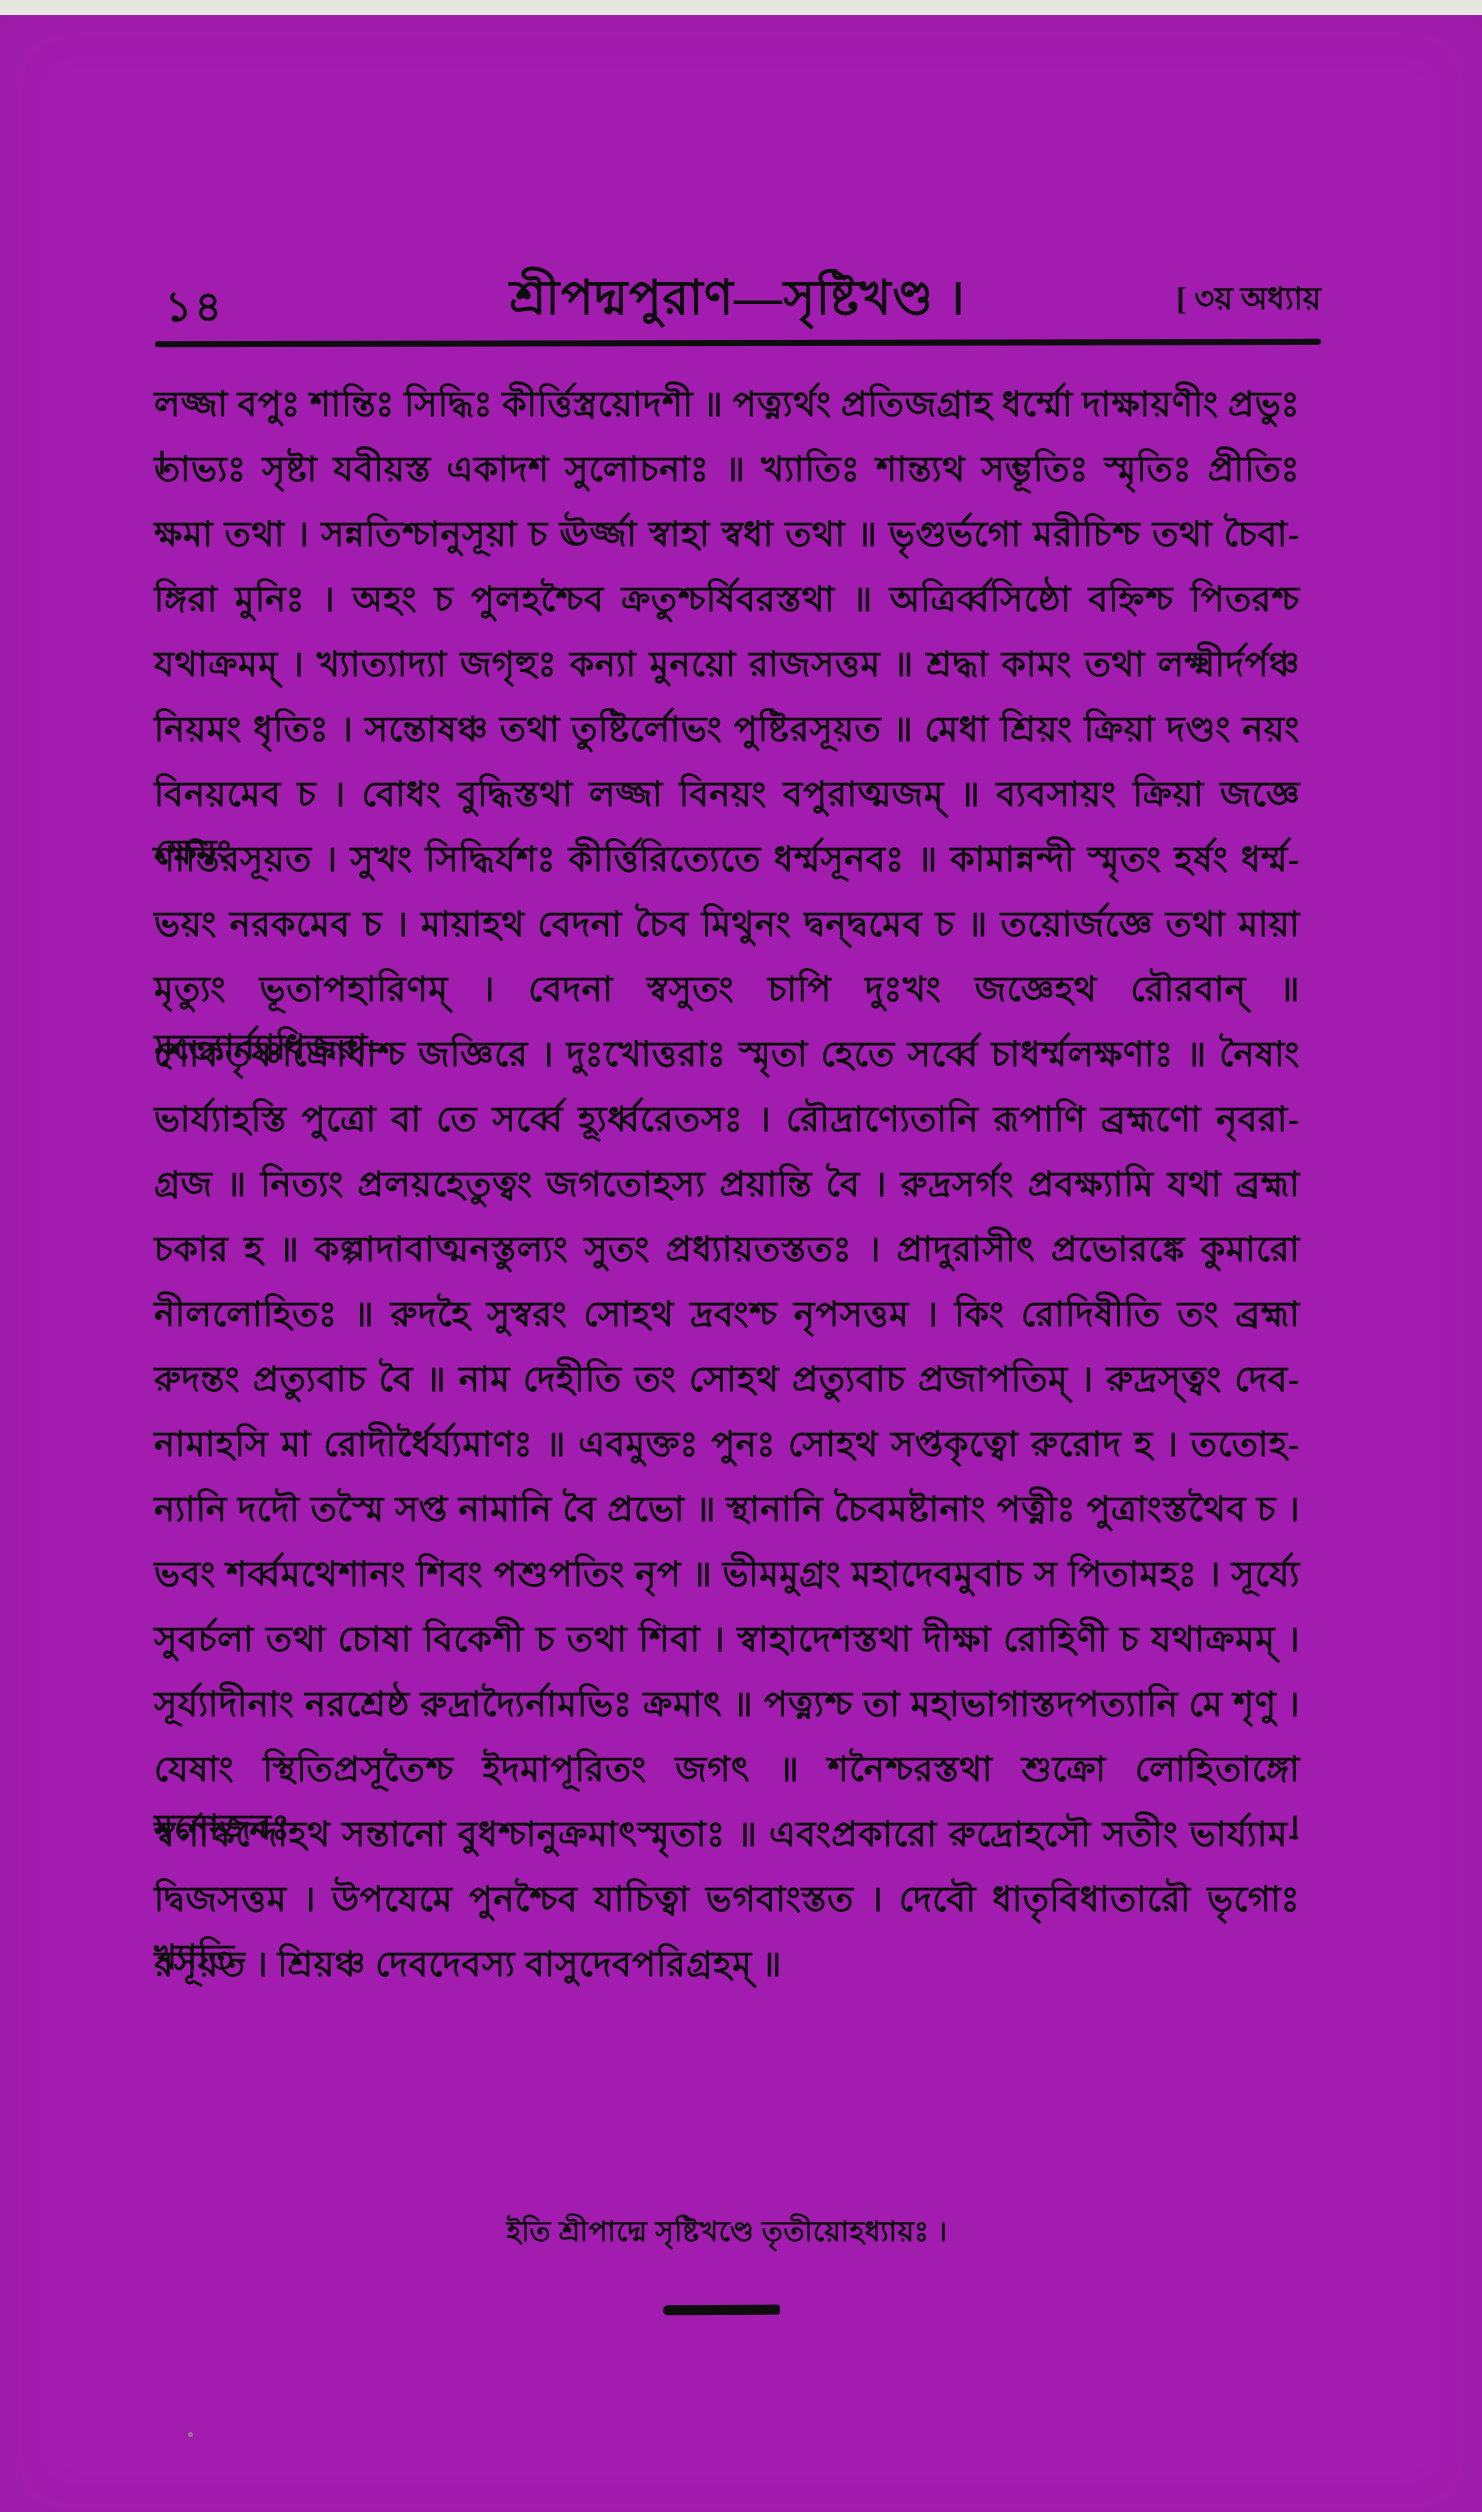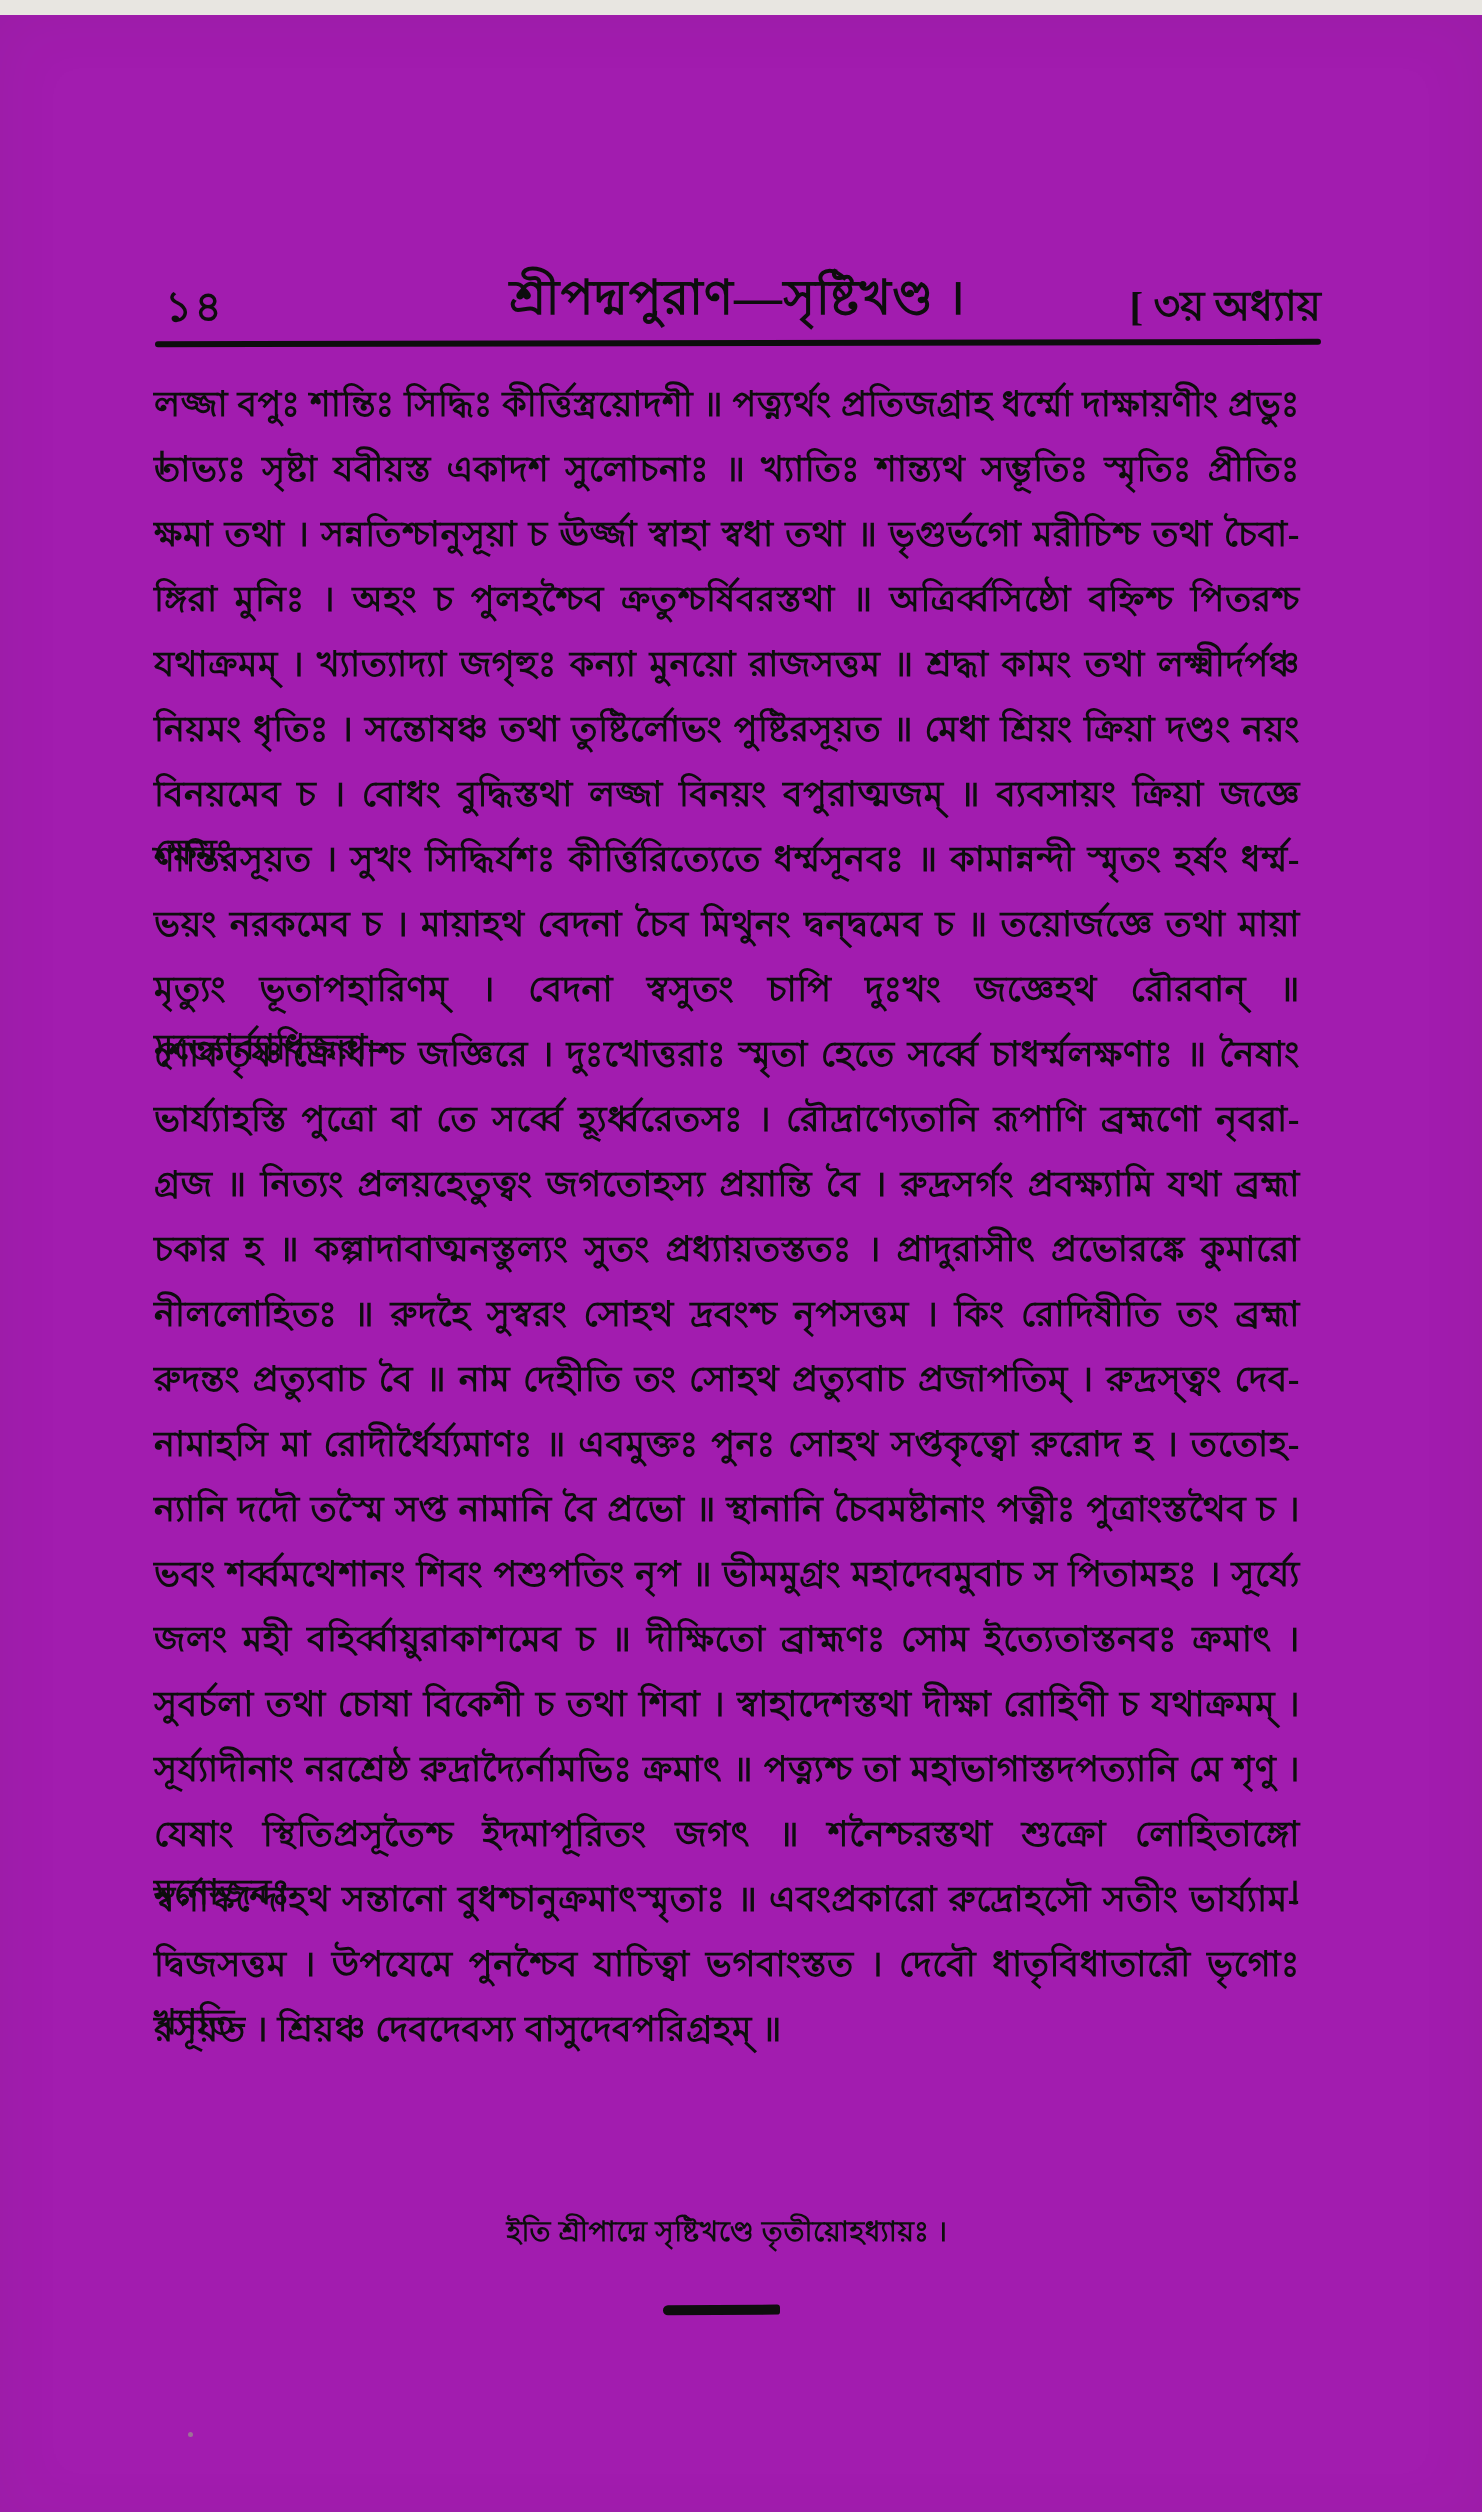--- a/index.html
+++ b/index.html
@@ -42,21 +42,21 @@
     text-align: center;
     font-size: 48px;
     font-weight: bold;
     letter-spacing: 1.1px;
     white-space: nowrap;
   }
   .chapter-marker {
     position: absolute;
     right: 0;
     top: 15.5px;
-    font-size: 41px;
+    font-size: 31px;
     font-weight: bold;
     white-space: nowrap;
   }
   .header-rule {
     position: absolute;
     left: 155px;
     top: 325px;
     width: 1166px;
     height: 6px;
     background: #0d0d0d;
@@ -144,21 +144,20 @@
       <div class="body-line">মৃত্যুং ভূতাপহারিণম্ । বেদনা স্বসুতং চাপি দুঃখং জজ্ঞেহথ রৌরবান্ ॥ মৃত্যোর্ব্যাধিজরা-</div>
       <div class="body-line">শোকতৃষ্ণাক্রোধাশ্চ জজ্ঞিরে । দুঃখোত্তরাঃ স্মৃতা হেতে সর্ব্বে চাধর্ম্মলক্ষণাঃ ॥ নৈষাং</div>
       <div class="body-line">ভার্য্যাহস্তি পুত্রো বা তে সর্ব্বে হ্যূর্ধ্বরেতসঃ । রৌদ্রাণ্যেতানি রূপাণি ব্রহ্মণো নৃবরা-</div>
       <div class="body-line">গ্রজ ॥ নিত্যং প্রলয়হেতুত্বং জগতোহস্য প্রয়ান্তি বৈ । রুদ্রসর্গং প্রবক্ষ্যামি যথা ব্রহ্মা</div>
       <div class="body-line">চকার হ ॥ কল্পাদাবাত্মনস্তুল্যং সুতং প্রধ্যায়তস্ততঃ । প্রাদুরাসীৎ প্রভোরঙ্কে কুমারো</div>
       <div class="body-line">নীললোহিতঃ ॥ রুদহৈ সুস্বরং সোহথ দ্রবংশ্চ নৃপসত্তম । কিং রোদিষীতি তং ব্রহ্মা</div>
       <div class="body-line">রুদন্তং প্রত্যুবাচ বৈ ॥ নাম দেহীতি তং সোহথ প্রত্যুবাচ প্রজাপতিম্ । রুদ্রস্ত্বং দেব-</div>
       <div class="body-line">নামাহসি মা রোদীর্ধৈর্য্যমাণঃ ॥ এবমুক্তঃ পুনঃ সোহথ সপ্তকৃত্বো রুরোদ হ । ততোহ-</div>
       <div class="body-line">ন্যানি দদৌ তস্মৈ সপ্ত নামানি বৈ প্রভো ॥ স্থানানি চৈবমষ্টানাং পত্নীঃ পুত্রাংস্তথৈব চ ।</div>
       <div class="body-line">ভবং শর্ব্বমথেশানং শিবং পশুপতিং নৃপ ॥ ভীমমুগ্রং মহাদেবমুবাচ স পিতামহঃ । সূর্য্যে</div>
-      <div class="body-line">জলং মহী বহির্ব্বায়ুরাকাশমেব চ ॥ দীক্ষিতো ব্রাহ্মণঃ সোম ইত্যেতাস্তনবঃ ক্রমাৎ ।</div>
       <div class="body-line">সুবর্চলা তথা চোষা বিকেশী চ তথা শিবা । স্বাহাদেশস্তথা দীক্ষা রোহিণী চ যথাক্রমম্ ।</div>
       <div class="body-line">সূর্য্যাদীনাং নরশ্রেষ্ঠ রুদ্রাদ্যৈর্নামভিঃ ক্রমাৎ ॥ পত্ন্যশ্চ তা মহাভাগাস্তদপত্যানি মে শৃণু ।</div>
       <div class="body-line">যেষাং স্থিতিপ্রসূতৈশ্চ ইদমাপূরিতং জগৎ ॥ শনৈশ্চরস্তথা শুক্রো লোহিতাঙ্গো মনোজবঃ ।</div>
       <div class="body-line">স্বর্গাস্কন্দোহথ সন্তানো বুধশ্চানুক্রমাৎস্মৃতাঃ ॥ এবংপ্রকারো রুদ্রোহসৌ সতীং ভার্য্যাম-</div>
       <div class="body-line">দ্বিজসত্তম । উপযেমে পুনশ্চৈব যাচিত্বা ভগবাংস্তত । দেবৌ ধাতৃবিধাতারৌ ভৃগোঃ খ্যাতি-</div>
       <div class="body-line last">রসূয়ত । শ্রিয়ঞ্চ দেবদেবস্য বাসুদেবপরিগ্রহম্ ॥</div>
     </div>
 
   <div class="colophon">ইতি শ্রীপাদ্মে সৃষ্টিখণ্ডে তৃতীয়োহধ্যায়ঃ ।</div>
 

